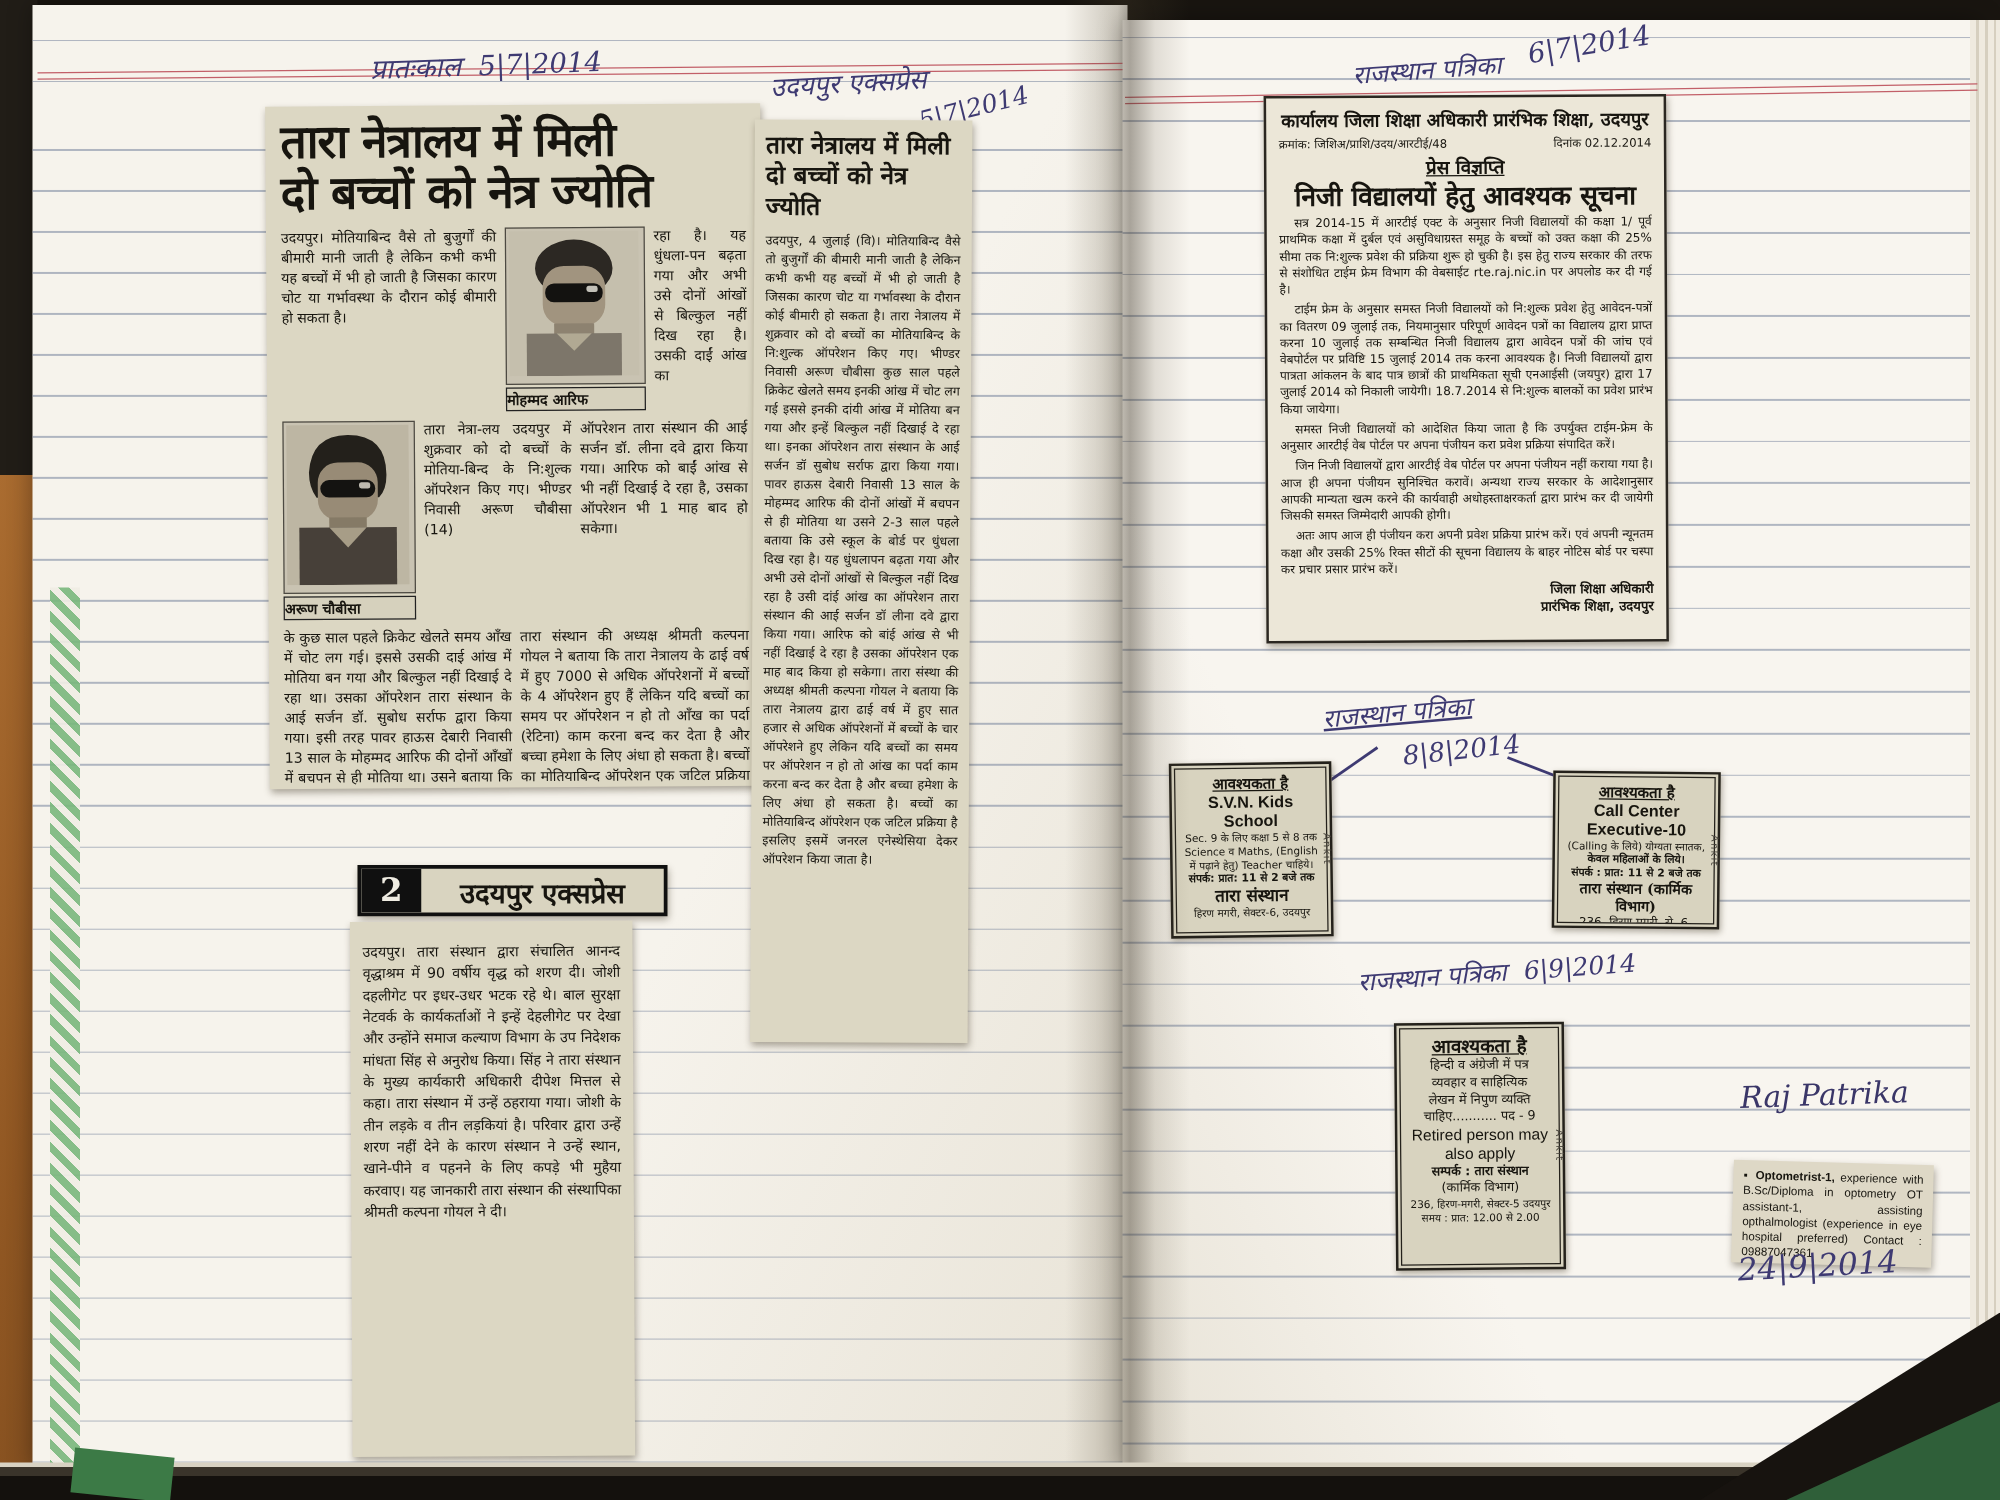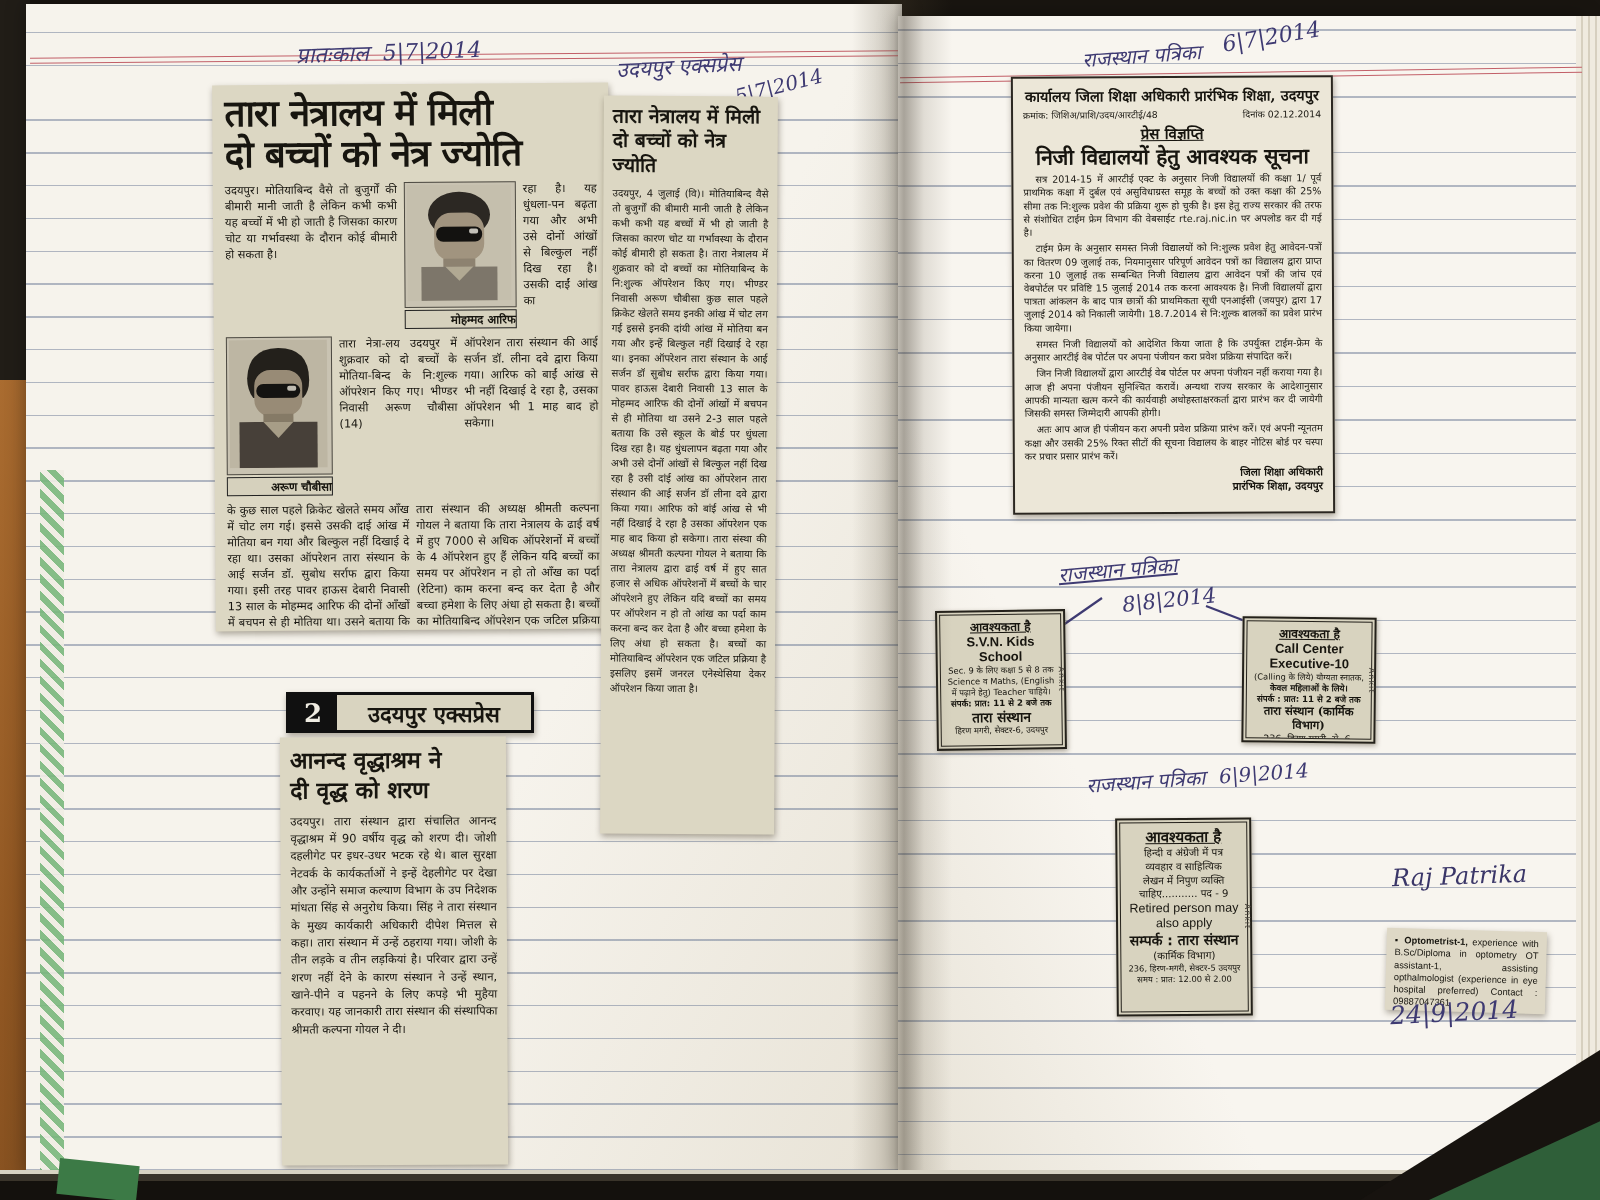--- a/index.html
+++ b/index.html
@@ -43,21 +43,21 @@
         color:#17150f;overflow:hidden;}
   .jt{text-align:justify;}
 
   
   .clip1{left:214px;top:84px;width:396px;height:546px;padding:8px 12px 6px;transform:rotate(-.4deg);}
   .clip1 .headline{font-family:"DejaVu Serif",serif;font-weight:bold;font-size:37px;line-height:1.12;letter-spacing:-1px;}
   .clip1 .row{display:flex;gap:7px;margin-top:7px;}
   .clip1 .txt{font-size:11.3px;line-height:1.42;}
   .photo{background:#c9c3b2;border:1px solid #4d4a42;padding:2px;flex:none;}
   .caption{border:1.5px solid #222;background:#d6d1bd;font-weight:bold;font-size:11.5px;
-           text-align:right;margin-top:2px;padding:1px 0;font-family:"DejaVu Serif",serif;}
+           text-align:left;margin-top:2px;padding:1px 0;font-family:"DejaVu Serif",serif;}
 
   
   .clip2{left:602px;top:96px;width:174px;height:738px;padding:9px 9px;transform:rotate(.3deg);}
   .clip2 .headline{font-family:"DejaVu Serif",serif;font-weight:bold;font-size:19.5px;line-height:1.25;}
   .clip2 .body{font-size:10px;line-height:1.5;margin-top:8px;}
 
   
   .press{left:1012px;top:76px;width:322px;height:438px;background:#ece7d8;border:2.5px solid #2b2721;
          padding:7px 10px;transform:rotate(-.3deg);}
   .press .office{font-weight:bold;font-size:14.5px;text-align:center;font-family:"DejaVu Serif",serif;}
@@ -193,24 +193,20 @@
       <div>दो बच्चों को नेत्र ज्योति</div>
     </div>
     <div class="body jt">उदयपुर, 4 जुलाई (वि)। मोतियाबिन्द वैसे तो बुजुर्गों की बीमारी मानी जाती है लेकिन कभी कभी यह बच्चों में भी हो जाती है जिसका कारण चोट या गर्भावस्था के दौरान कोई बीमारी हो सकता है। तारा नेत्रालय में शुक्रवार को दो बच्चों का मोतियाबिन्द के नि:शुल्क ऑपरेशन किए गए। भीण्डर निवासी अरूण चौबीसा कुछ साल पहले क्रिकेट खेलते समय इनकी आंख में चोट लग गई इससे इनकी दांयी आंख में मोतिया बन गया और इन्हें बिल्कुल नहीं दिखाई दे रहा था। इनका ऑपरेशन तारा संस्थान के आई सर्जन डॉ सुबोध सर्राफ द्वारा किया गया। पावर हाऊस देबारी निवासी 13 साल के मोहम्मद आरिफ की दोनों आंखों में बचपन से ही मोतिया था उसने 2-3 साल पहले बताया कि उसे स्कूल के बोर्ड पर धुंधला दिख रहा है। यह धुंधलापन बढ़ता गया और अभी उसे दोनों आंखों से बिल्कुल नहीं दिख रहा है उसी दांई आंख का ऑपरेशन तारा संस्थान की आई सर्जन डॉ लीना दवे द्वारा किया गया। आरिफ को बांई आंख से भी नहीं दिखाई दे रहा है उसका ऑपरेशन एक माह बाद किया हो सकेगा। तारा संस्था की अध्यक्ष श्रीमती कल्पना गोयल ने बताया कि तारा नेत्रालय द्वारा ढाई वर्ष में हुए सात हजार से अधिक ऑपरेशनों में बच्चों के चार ऑपरेशने हुए लेकिन यदि बच्चों का समय पर ऑपरेशन न हो तो आंख का पर्दा काम करना बन्द कर देता है और बच्चा हमेशा के लिए अंधा हो सकता है। बच्चों का मोतियाबिन्द ऑपरेशन एक जटिल प्रक्रिया है इसलिए इसमें जनरल एनेस्थेसिया देकर ऑपरेशन किया जाता है।</div>
   </div>
 
   <div class="clip masthead">
     <div class="num">2</div>
     <div class="mtitle">उदयपुर एक्सप्रेस</div>
   </div>
   <div class="clip clip3">
-    <div class="headline">
-      <div>आनन्द वृद्धाश्रम ने</div>
-      <div>दी वृद्ध को शरण</div>
-    </div>
     <div class="body jt">उदयपुर। तारा संस्थान द्वारा संचालित आनन्द वृद्धाश्रम में 90 वर्षीय वृद्ध को शरण दी। जोशी दहलीगेट पर इधर-उधर भटक रहे थे। बाल सुरक्षा नेटवर्क के कार्यकर्ताओं ने इन्हें देहलीगेट पर देखा और उन्होंने समाज कल्याण विभाग के उप निदेशक मांधता सिंह से अनुरोध किया। सिंह ने तारा संस्थान के मुख्य कार्यकारी अधिकारी दीपेश मित्तल से कहा। तारा संस्थान में उन्हें ठहराया गया। जोशी के तीन लड़के व तीन लड़कियां है। परिवार द्वारा उन्हें शरण नहीं देने के कारण संस्थान ने उन्हें स्थान, खाने-पीने व पहनने के लिए कपड़े भी मुहैया करवाए। यह जानकारी तारा संस्थान की संस्थापिका श्रीमती कल्पना गोयल ने दी।</div>
   </div>
 
   <div class="hw hw-a3a">राजस्थान पत्रिका</div>
   <div class="hw hw-a3b">6|7|2014</div>
 
   <div class="clip press">
     <div class="office">कार्यालय जिला शिक्षा अधिकारी प्रारंभिक शिक्षा, उदयपुर</div>
     <div class="refrow">
       <span>क्रमांक: जिशिअ/प्राशि/उदय/आरटीई/48</span>
@@ -272,21 +268,21 @@
 
   <div class="ad ad-writer">
     <div class="inner">
       <div class="t" style="font-size:15px">आवश्यकता है</div>
       <div class="s2">हिन्दी व अंग्रेजी में पत्र</div>
       <div class="s2">व्यवहार व साहित्यिक</div>
       <div class="s2">लेखन में निपुण व्यक्ति</div>
       <div class="s2">चाहिए........... पद - 9</div>
       <div class="en">Retired person may</div>
       <div class="en">also apply</div>
-      <div class="c" style="font-size:14px">सम्पर्क : तारा संस्थान</div>
+      <div class="c" style="font-size:10px">सम्पर्क : तारा संस्थान</div>
       <div class="s2">(कार्मिक विभाग)</div>
       <div class="s">236, हिरण-मगरी, सेक्टर-5 उदयपुर</div>
       <div class="s">समय : प्रात: 12.00 से 2.00</div>
     </div>
     <div class="ad-cred">Ankit</div>
   </div>
 
   <div class="hw hw-a6" style="font-family:'DejaVu Serif',serif">Raj Patrika</div>
 
   <div class="clip classified">

